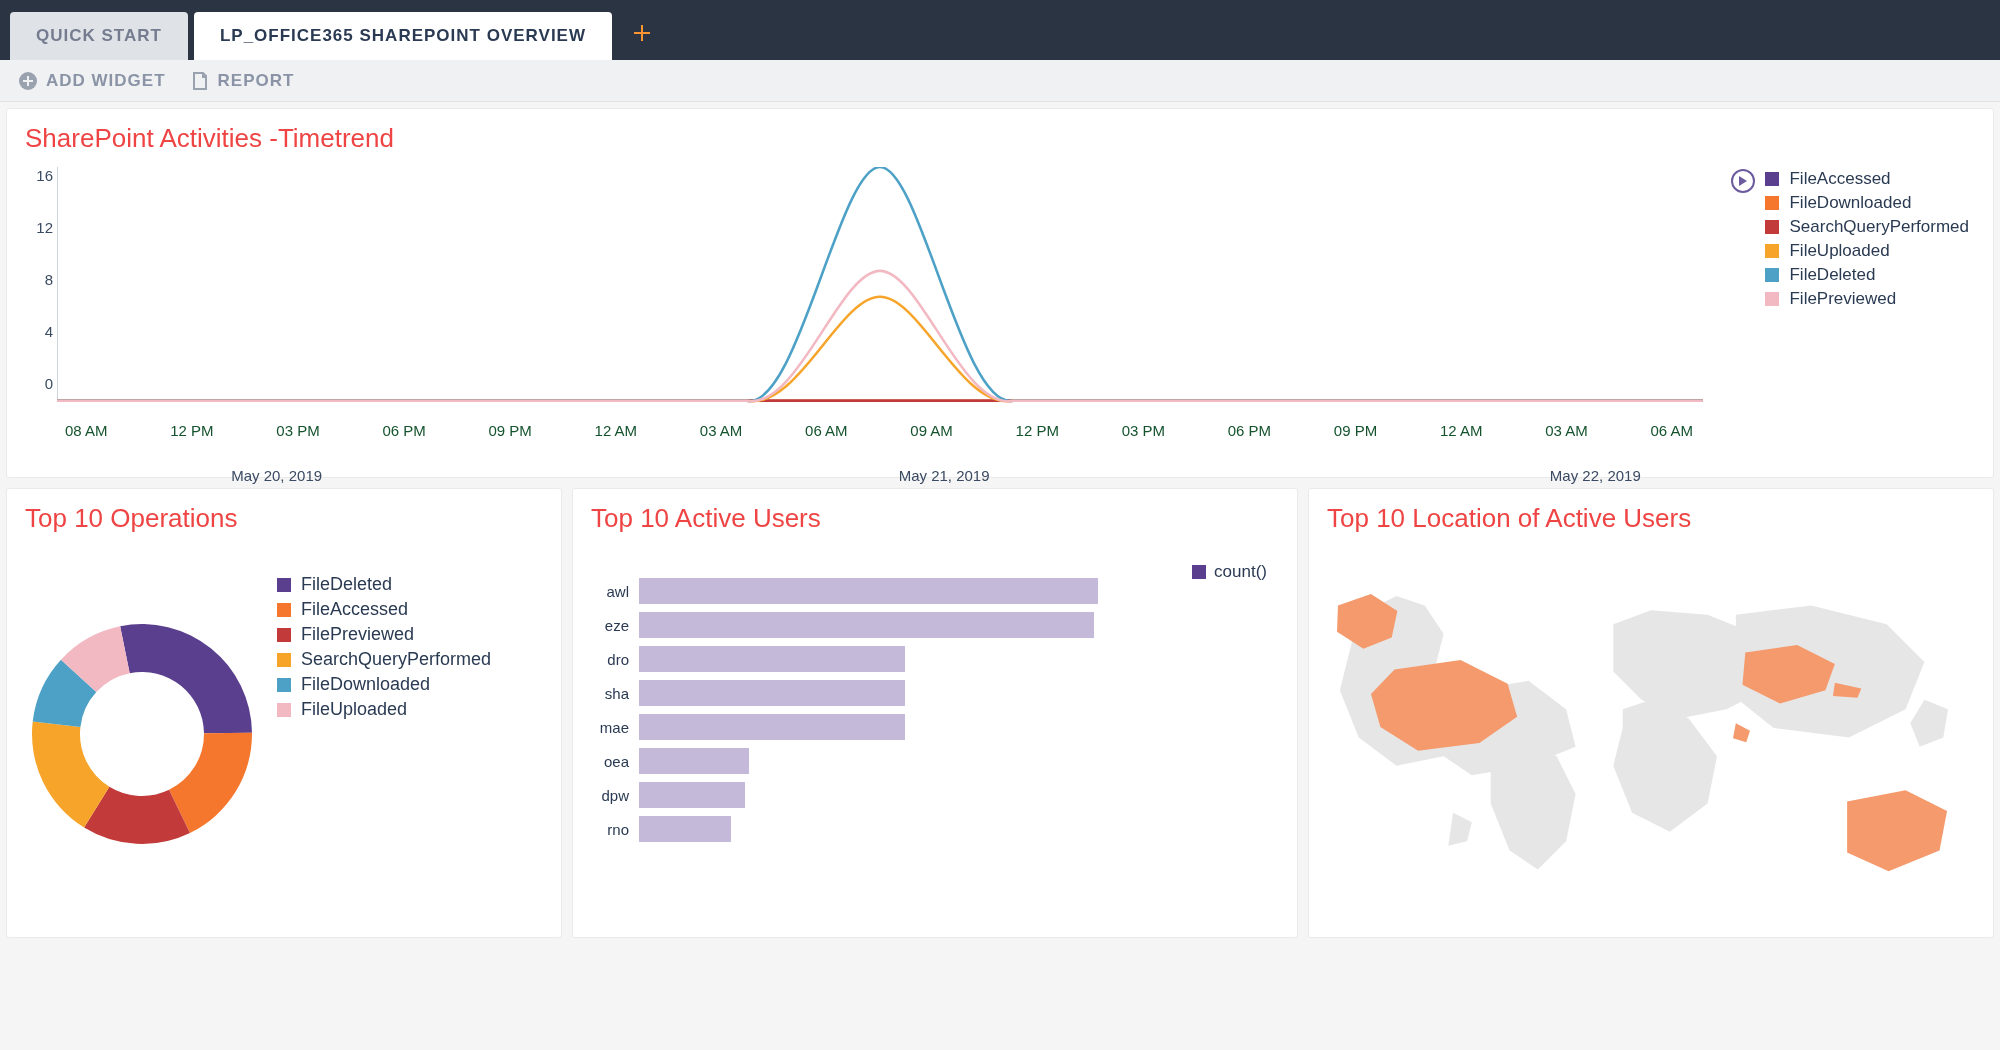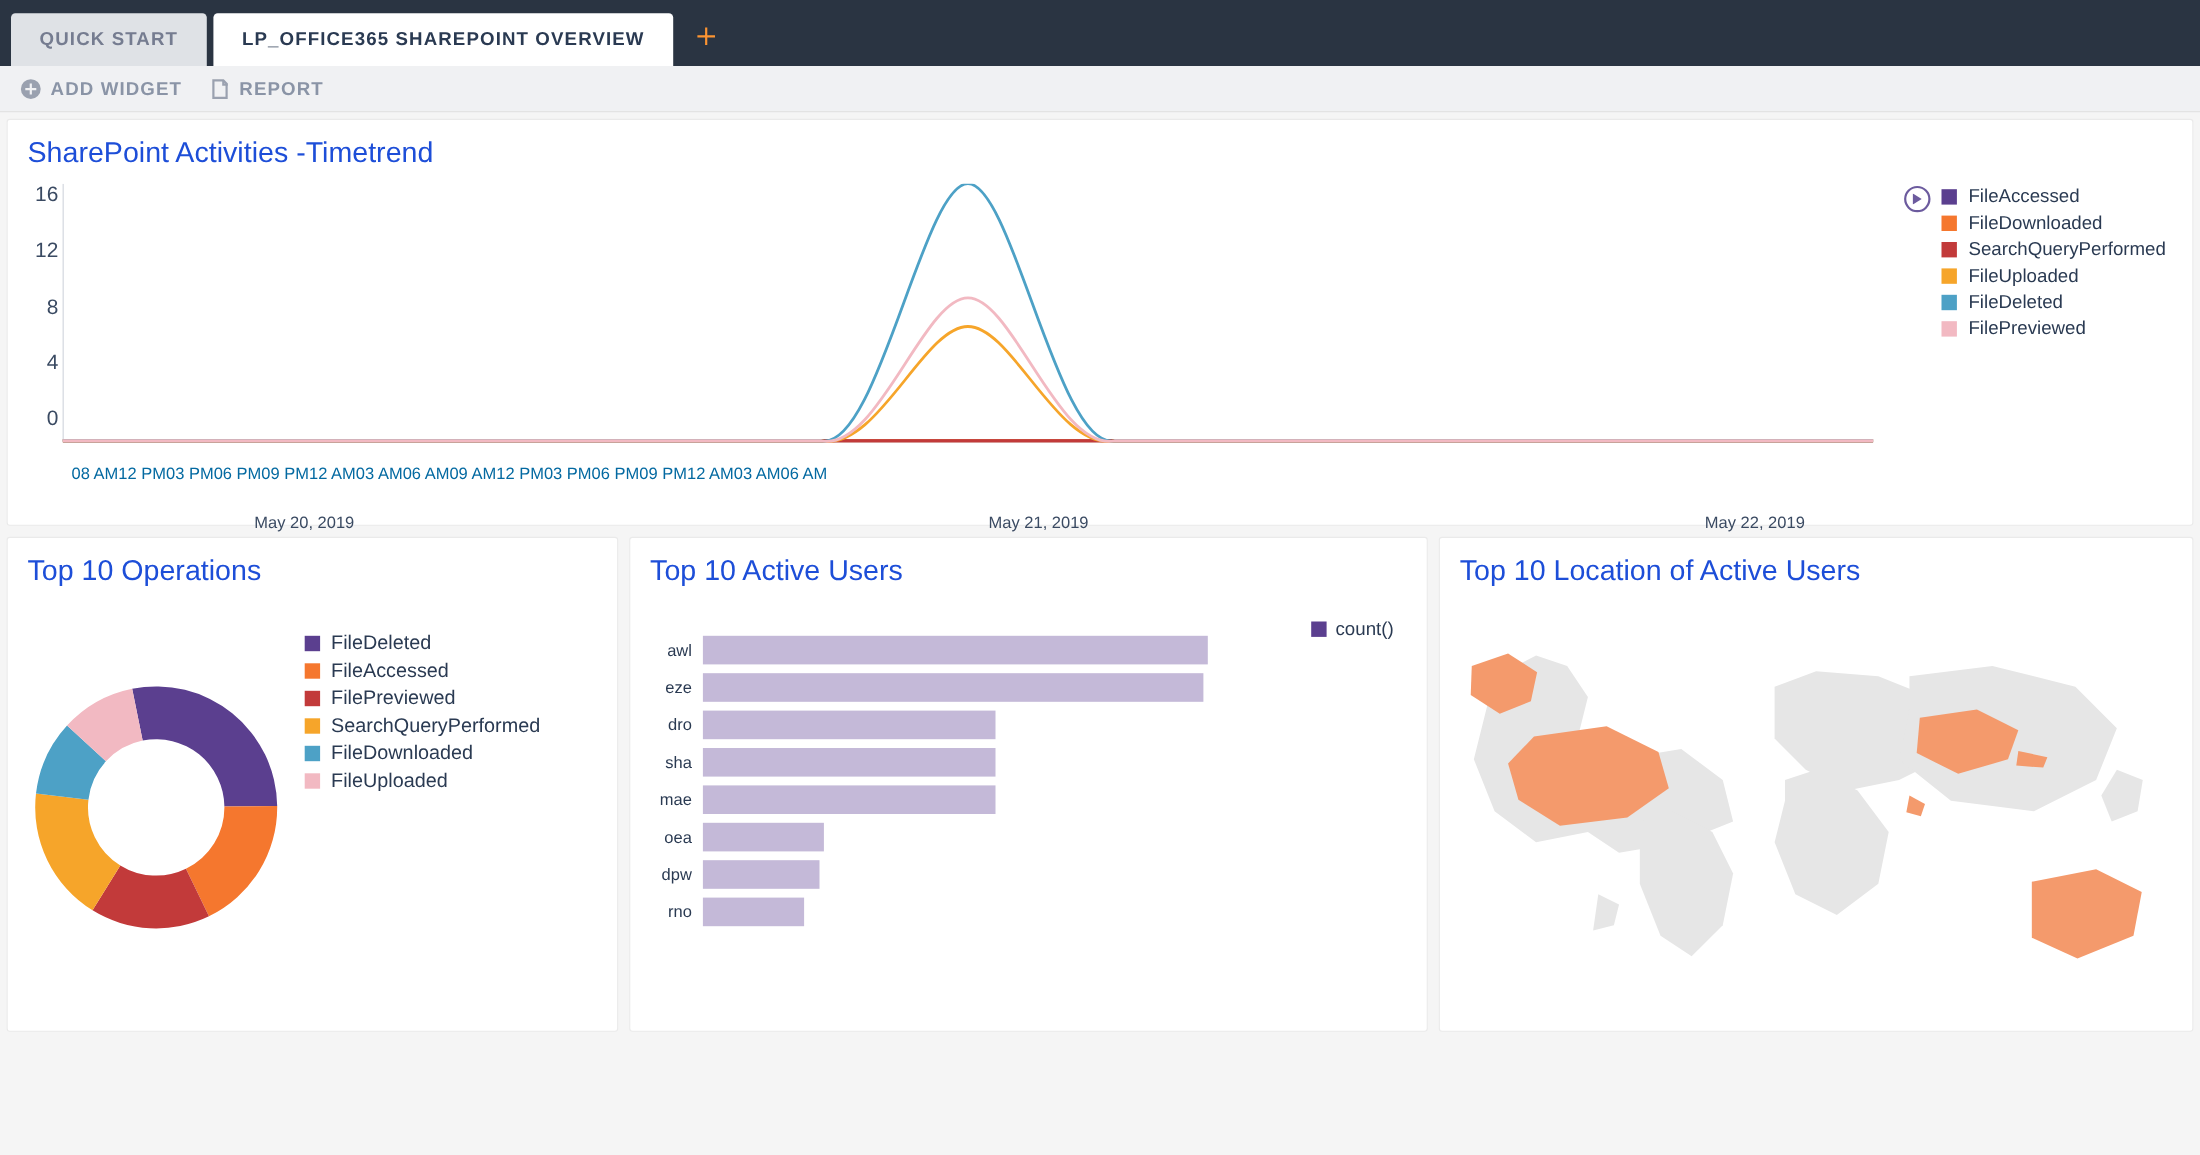--- a/index.html
+++ b/index.html
@@ -74,21 +74,21 @@
     padding: 6px;
   }
   .panel {
     background: #fff;
     border: 1px solid #eaeaea;
     border-radius: 3px;
   }
   .panel-title {
     font-size: 26px;
     font-weight: 400;
-    color: #1d4ed8;
+    color: #ef4444;
     padding: 14px 18px 10px 18px;
   }
 
   
   .timetrend { position: relative; height: 370px; margin-bottom: 10px; }
   .timetrend-chart {
     position: absolute;
     left: 50px; right: 290px; top: 58px; bottom: 60px;
   }
   .timetrend-legend {
@@ -109,27 +109,27 @@
     border-radius: 50%;
     display: inline-flex;
     align-items: center;
     justify-content: center;
     margin-right: 10px;
     color: #6c5b9e;
   }
   .y-ticks {
     position:absolute; left:18px; top:58px; bottom:85px;
     display:flex; flex-direction:column; justify-content:space-between;
-    font-size:19px; color:#3a4a62;
+    font-size:15px; color:#3a4a62;
     text-align:right; width:28px;
   }
   .x-ticks {
     position:absolute; left:58px; right:300px; bottom:38px;
-    display:flex; justify-content:flex-start;
-    font-size:15px; color:#0369a1;
+    display:flex; justify-content:space-between;
+    font-size:15px; color:#14532d;
   }
   .x-dates {
     position:absolute; left:58px; right:300px; bottom:10px;
     display:flex;
     font-size:15px; color:#3a4a62;
   }
 
   
   .bottom-row {
     display:flex; gap:10px; padding:0 0 0 0;

